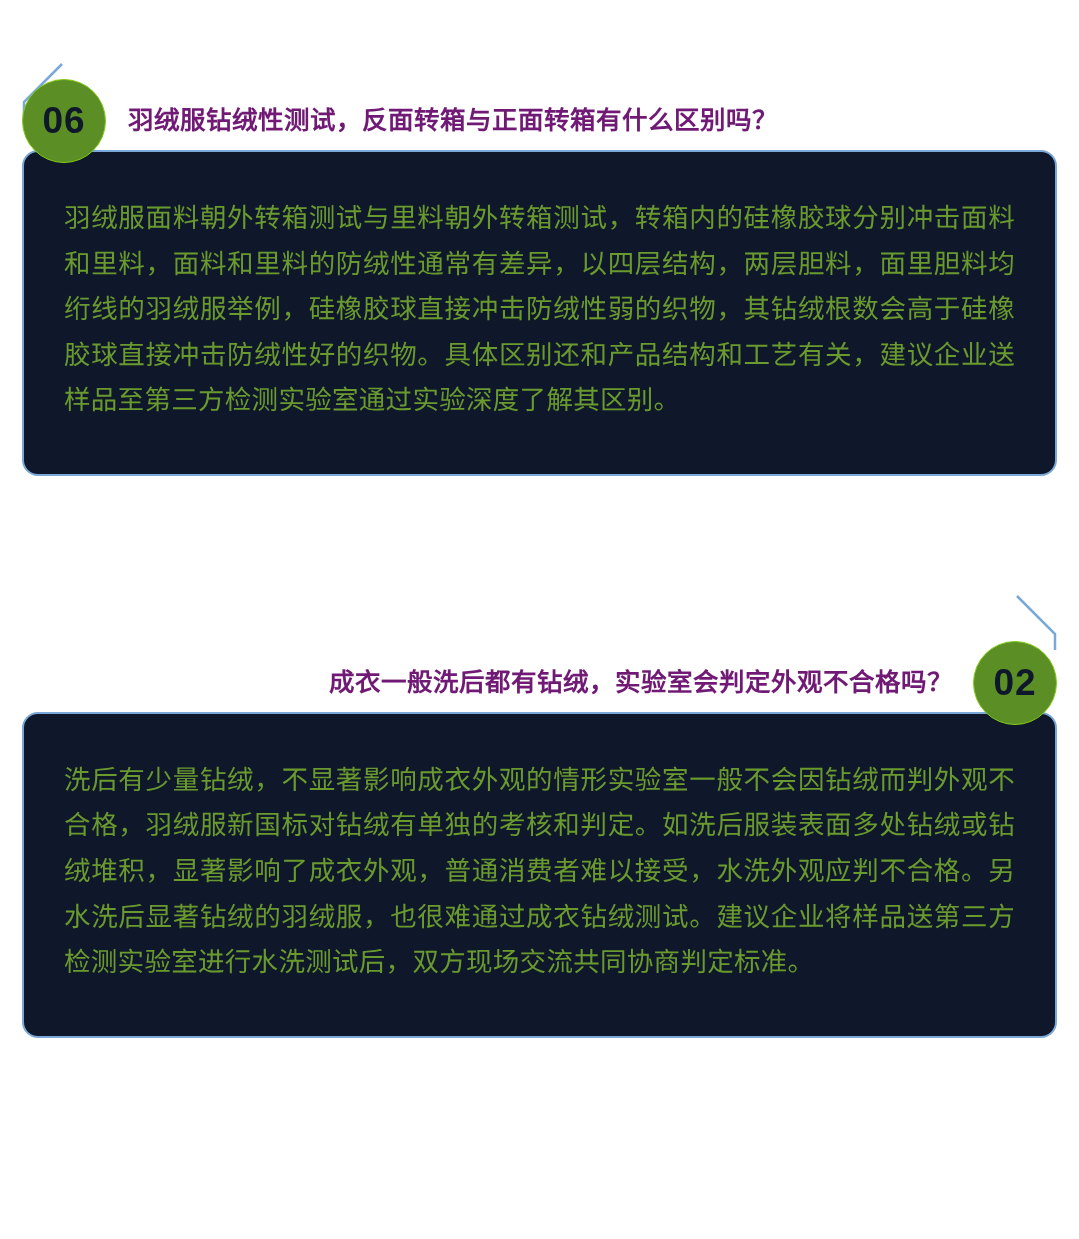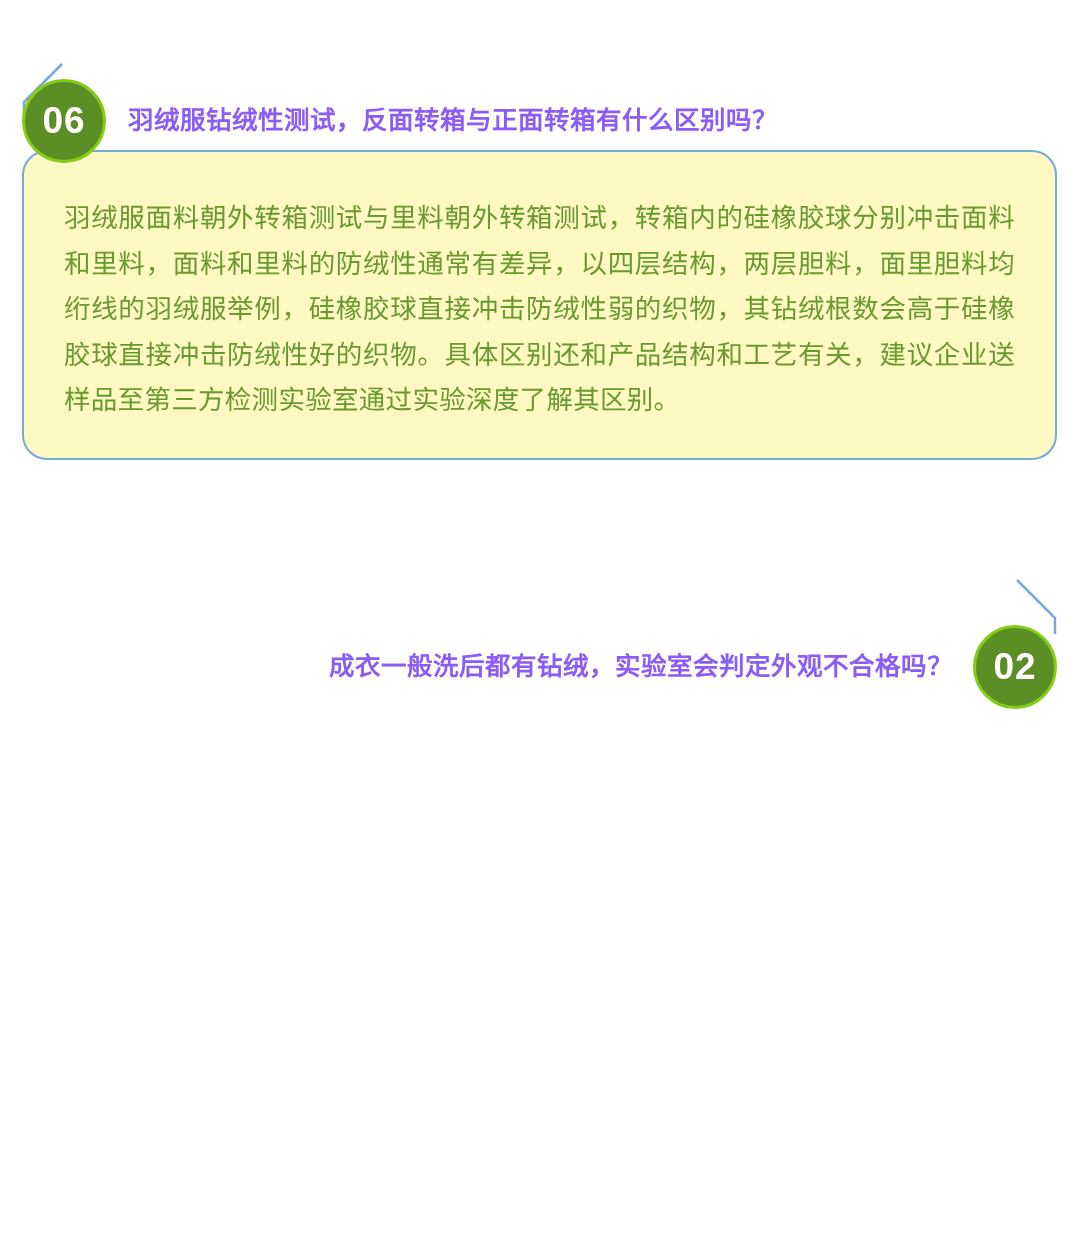--- a/index.html
+++ b/index.html
@@ -42,33 +42,33 @@
   }
   .qa-header.left-badge { justify-content: flex-start; }
   .qa-header.right-badge { justify-content: flex-end; }
 
   .badge {
     width: 84px;
     height: 84px;
     min-width: 84px;
     border-radius: 50%;
     background: #5b8f26;
-    border: 3px solid #84cc16;
+    border: 1px solid #84cc16;
     box-sizing: border-box;
-    color: #ffffff;
+    color: #0f172a;
     font-size: 37px;
     font-weight: bold;
     display: flex;
     align-items: center;
     justify-content: center;
     letter-spacing: 1px;
   }
 
   .question-text {
-    color: #8b5cf6;
+    color: #701a75;
     font-size: 25.5px;
     font-weight: bold;
     line-height: 1.3;
     letter-spacing: 0.5px;
   }
   .qa-header.left-badge .question-text { margin-left: 22px; }
   .qa-header.right-badge .question-text { margin-right: 20px; text-align: right; }
 
   
   .tail {
@@ -84,23 +84,23 @@
   .tail.right {
     right: 0px;
     top: 62px;
   }
 
   
   .answer-card {
     position: relative;
     margin-top: -14px;
     border: 2px solid #7aa8d8;
-    border-radius: 25px;
-    background: #fef9c3;
-    padding: 44px 40px 34px 40px;
+    border-radius: 16px;
+    background: #0f172a;
+    padding: 44px 40px 50px 40px;
     box-sizing: border-box;
     z-index: 2;
   }
 
   .answer-text {
     color: #6a9a2e;
     font-size: 26.5px;
     line-height: 1.72;
     text-align: justify;
     text-justify: inter-ideograph;
@@ -137,15 +137,18 @@
 
     <svg class="tail right" viewBox="0 0 56 56">
       <path d="M16 2 L54 40 L54 56" fill="none" stroke="#7aa8d8" stroke-width="2.5"></path>
     </svg>
 
     <div class="qa-header right-badge">
       <div class="question-text">成衣一般洗后都有钻绒，实验室会判定外观不合格吗？</div>
       <div class="badge">02</div>
     </div>
 
+    <div class="answer-card">
+      <div class="answer-text">洗后有少量钻绒，不显著影响成衣外观的情形实验室一般不会因钻绒而判外观不合格，羽绒服新国标对钻绒有单独的考核和判定。如洗后服装表面多处钻绒或钻绒堆积，显著影响了成衣外观，普通消费者难以接受，水洗外观应判不合格。另水洗后显著钻绒的羽绒服，也很难通过成衣钻绒测试。建议企业将样品送第三方检测实验室进行水洗测试后，双方现场交流共同协商判定标准。</div>
+    </div>
   </section>
 
 </div>
 
 </body></html>

